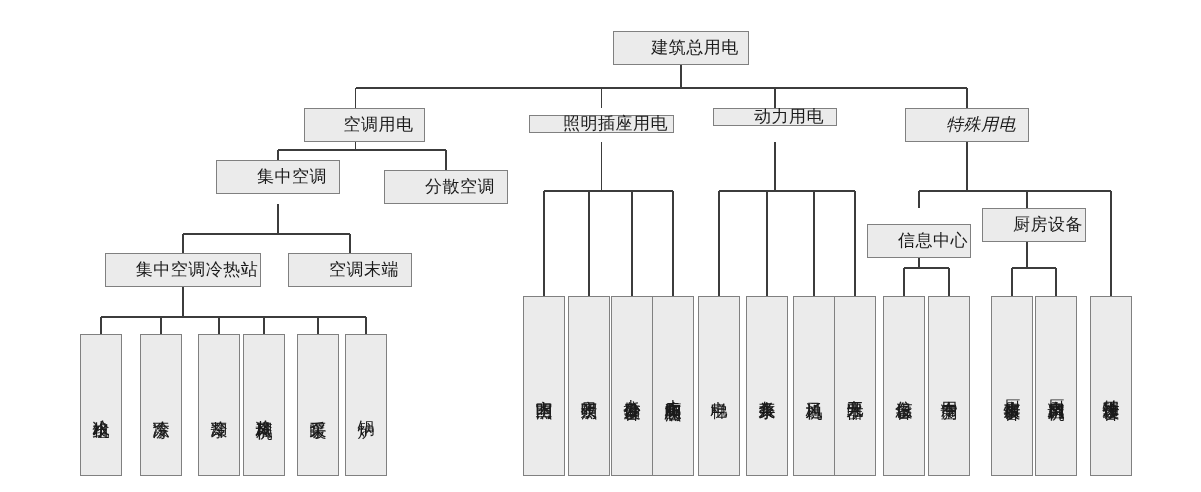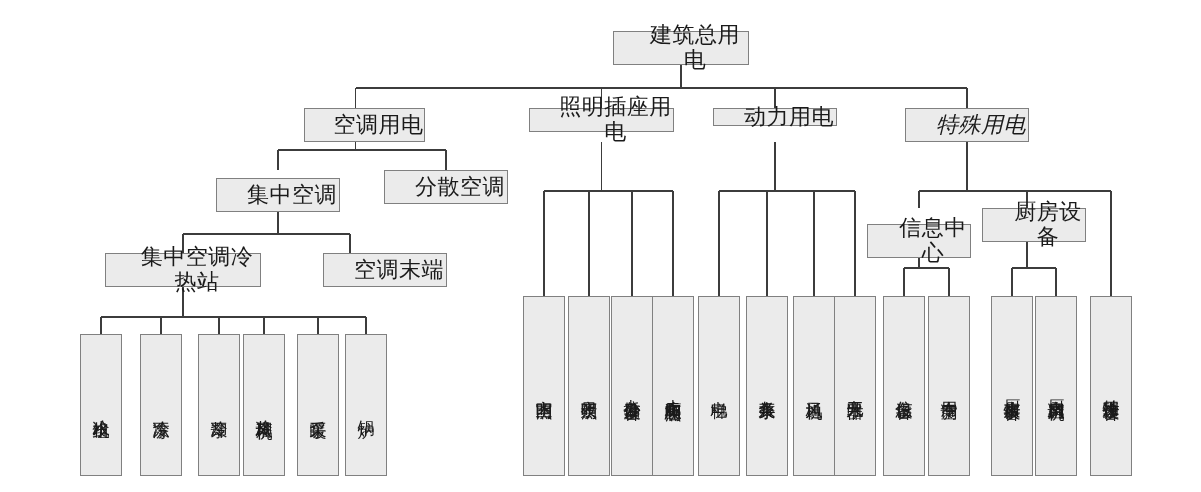--- a/index.html
+++ b/index.html
@@ -11,21 +11,21 @@
     box-sizing:border-box;
     background:#ebebeb;
     border:1px solid #808080;
     display:flex;
     align-items:center;
     justify-content:center;
     color:#1a1a1a;
     line-height:1.12;
     text-align:center;
   }
-  .node.h{font-size:22px;letter-spacing:.5px;padding-left:28px;}
+  .node.h{font-size:17px;letter-spacing:.5px;padding-left:28px;}
   .node.v{
     font-size:17px;
     writing-mode:vertical-rl;
     text-orientation:upright;
     letter-spacing:1px;
     padding-top:6px;
   }
   .node.v span{writing-mode:vertical-rl;text-orientation:upright;display:block;}
 </style>
 </head>
@@ -81,45 +81,45 @@
       <line x1="1012" y1="268" x2="1012" y2="296" stroke="#3c3c3c" stroke-width="1.6" shape-rendering="crispEdges"></line>
       <line x1="1056" y1="268" x2="1056" y2="296" stroke="#3c3c3c" stroke-width="1.6" shape-rendering="crispEdges"></line>
     </svg>
   <div id="nodes">
       <div class="node h" style="left: 613px; top: 31px; width: 136px; height: 34px;">
         <span>建筑总用电</span>
       </div>
       <div class="node h" style="left: 304px; top: 108px; width: 121px; height: 34px;">
         <span>空调用电</span>
       </div>
-      <div class="node h" style="left: 529px; top: 108px; width: 145px; height: 24px;">
+      <div class="node h" style="left: 529px; top: 115px; width: 145px; height: 18px;">
         <span>照明插座用电</span>
       </div>
       <div class="node h" style="left: 713px; top: 108px; width: 124px; height: 18px;">
         <span>动力用电</span>
       </div>
       <div class="node h" style="left: 905px; top: 108px; width: 124px; height: 34px; font-style: italic;">
         <span>特殊用电</span>
       </div>
-      <div class="node h" style="left: 216px; top: 178px; width: 124px; height: 34px;">
+      <div class="node h" style="left: 216px; top: 160px; width: 124px; height: 34px;">
         <span>集中空调</span>
       </div>
       <div class="node h" style="left: 384px; top: 170px; width: 124px; height: 34px; align-items: center;">
         <span>分散空调</span>
       </div>
       <div class="node h" style="left: 867px; top: 208px; width: 104px; height: 34px; margin-top: 16px;">
         <span>信息中心</span>
       </div>
       <div class="node h" style="left: 975px; top: 208px; width: 104px; height: 34px; margin-left: 7px;">
         <span>厨房设备</span>
       </div>
       <div class="node h" style="left: 105px; top: 253px; width: 156px; height: 34px;">
         <span>集中空调冷热站</span>
       </div>
-      <div class="node h" style="left: 288px; top: 253px; width: 124px; height: 34px; margin-left: 35px;">
+      <div class="node h" style="left: 288px; top: 253px; width: 124px; height: 34px;">
         <span>空调末端</span>
       </div>
       <div class="node v" style="left: 80px; top: 334px; width: 42px; height: 142px;">
         <span>冷水机组</span>
       </div>
       <div class="node v" style="left: 140px; top: 334px; width: 42px; height: 142px;">
         <span>冷冻泵</span>
       </div>
       <div class="node v" style="left: 198px; top: 334px; width: 42px; height: 142px;">
         <span>冷却泵</span>

